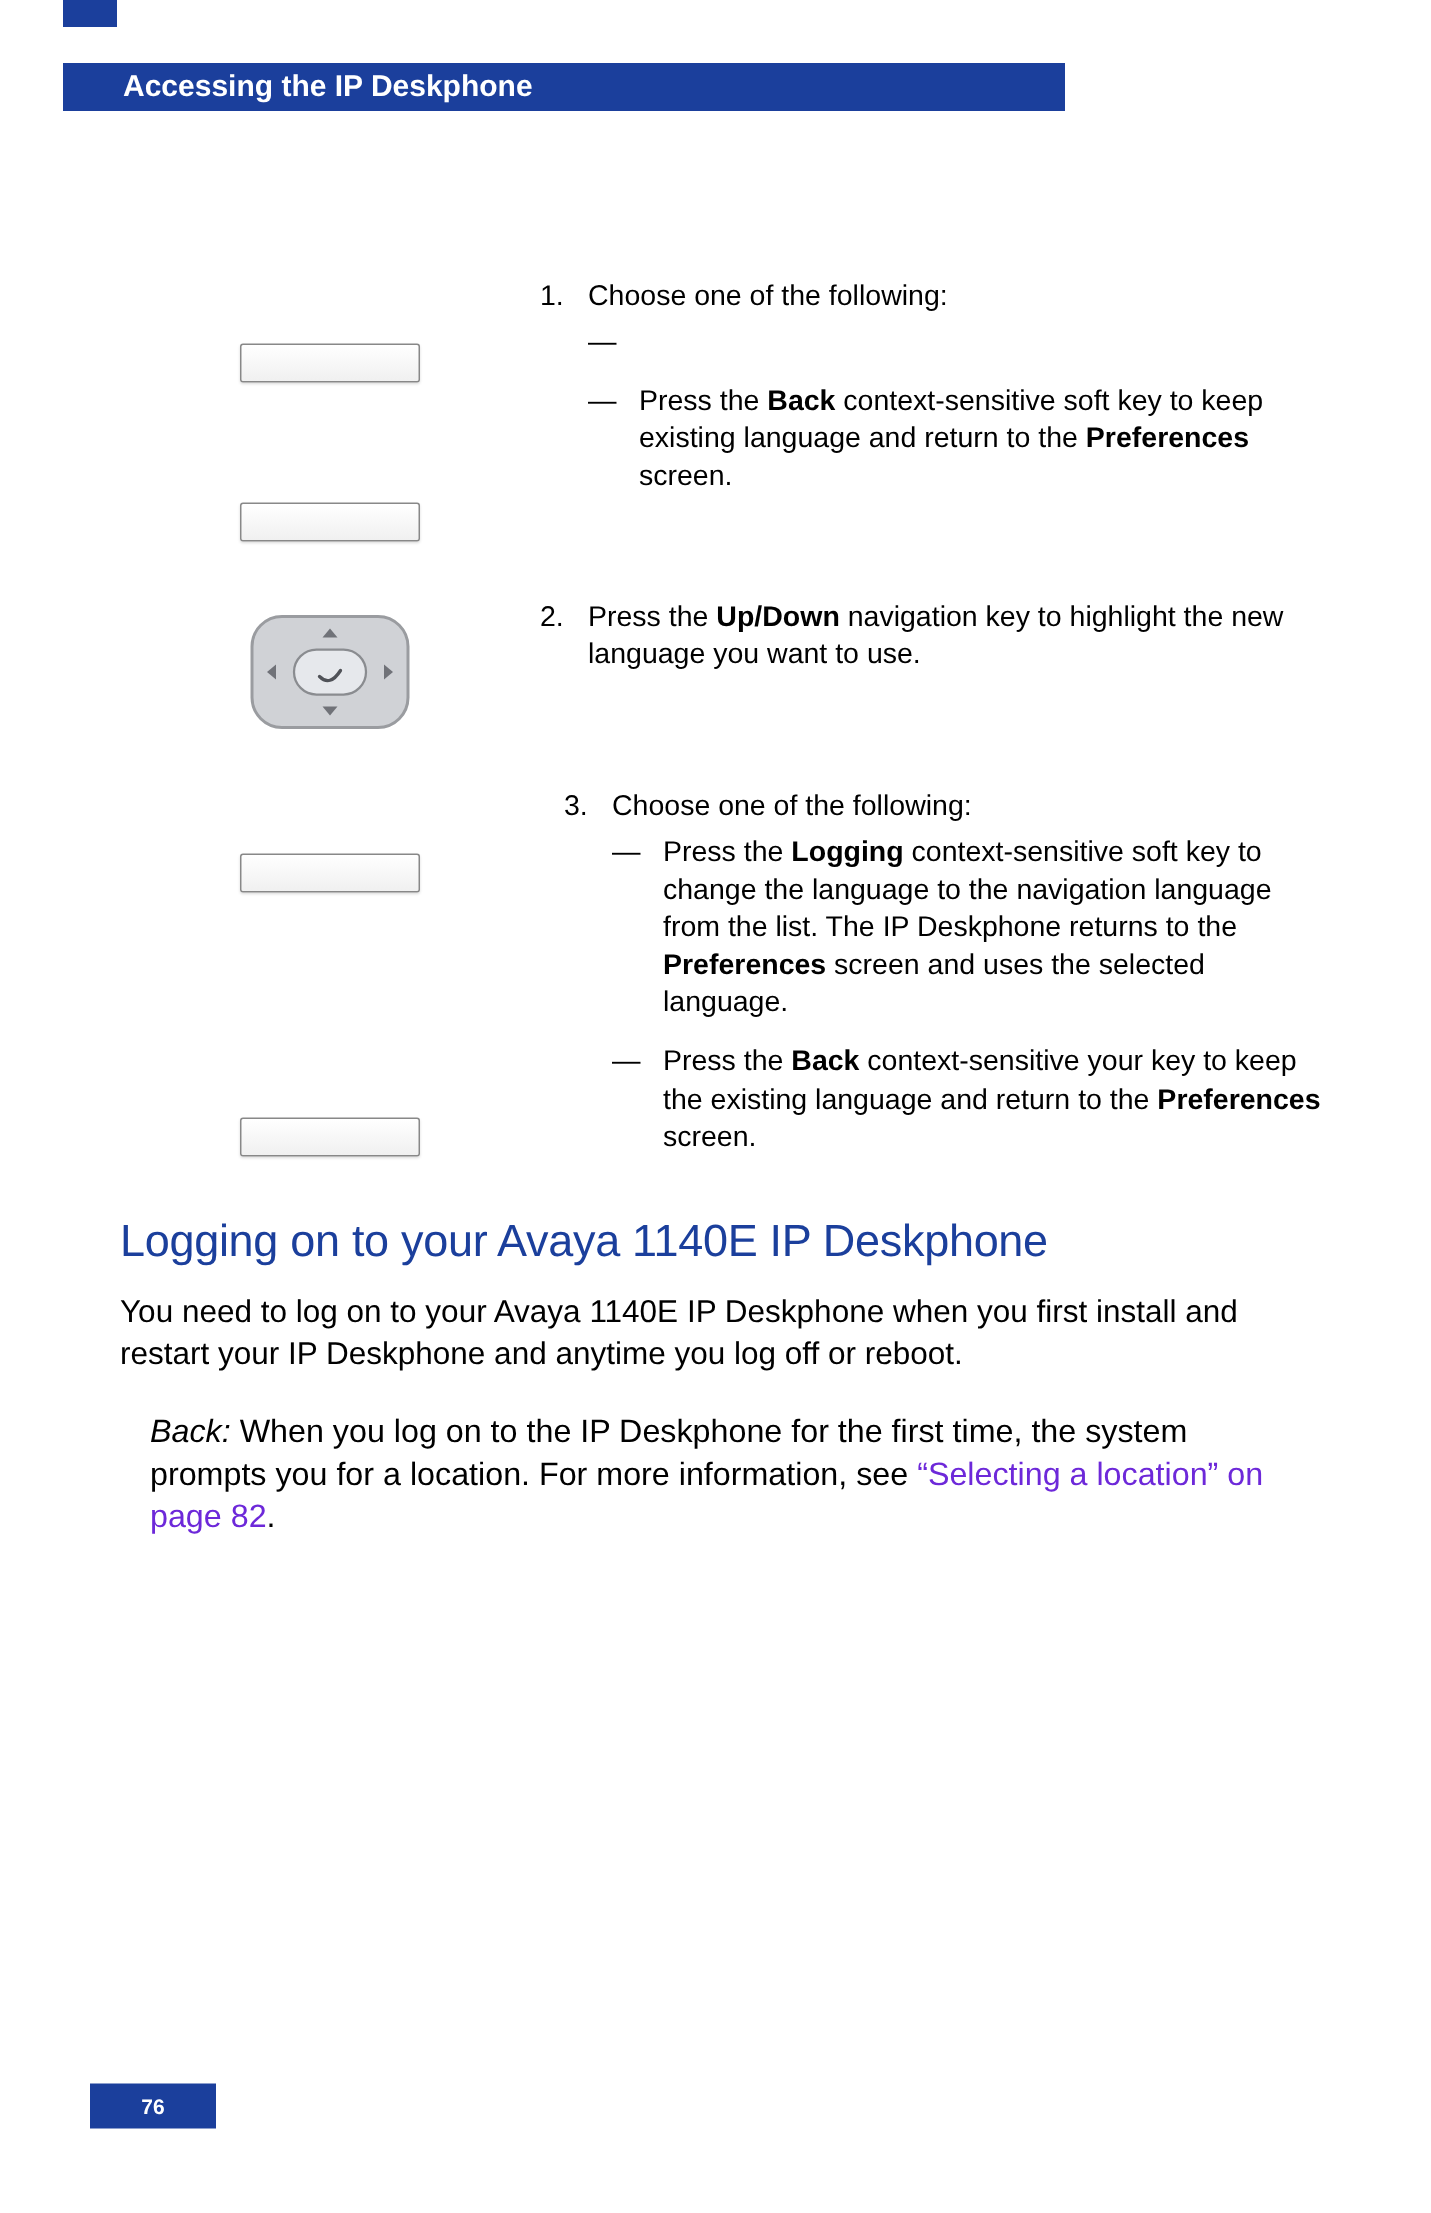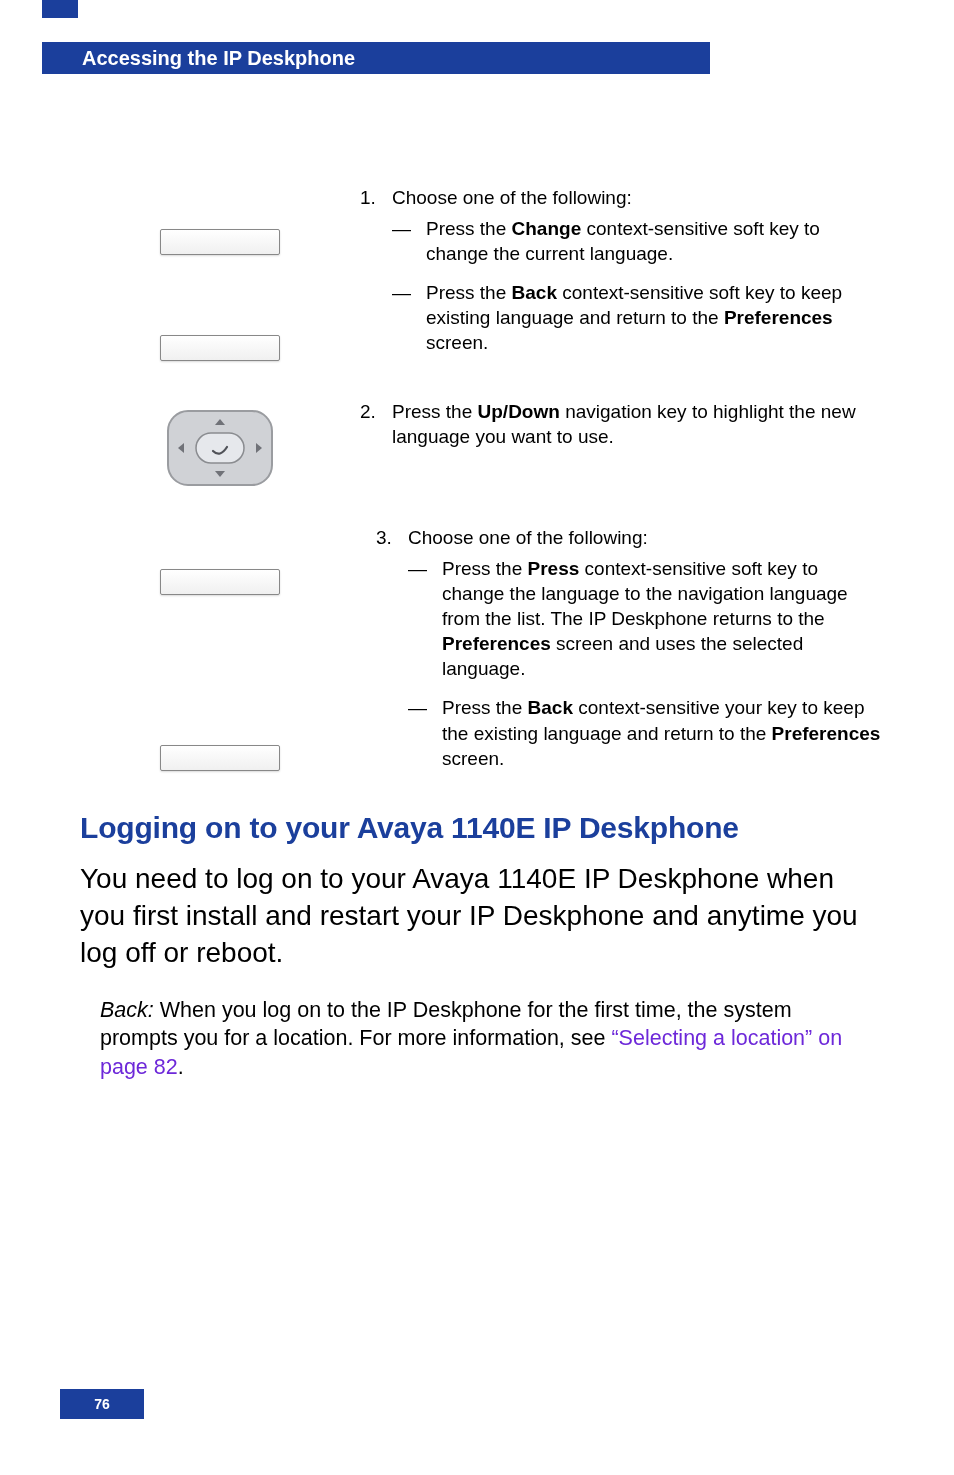--- a/index.html
+++ b/index.html
@@ -88,28 +88,28 @@
   }
   .nav-key {
     width: 108px;
     height: 78px;
     margin-top: 10px;
   }
   .nav-key svg { display: block; }
   .bold { font-weight: bold; }
   .section-heading {
     color: #1b3f9c;
-    font-weight: bold;
+    font-weight: normal;
     font-size: 30px;
     margin-top: 40px;
     margin-bottom: 16px;
     letter-spacing: -0.2px;
   }
   .body-para {
-    font-size: 28px;
+    font-size: 21px;
     line-height: 1.32;
     margin-bottom: 24px;
   }
   .note-block {
     font-size: 21.5px;
     line-height: 1.32;
     padding-left: 20px;
     padding-right: 10px;
   }
   .note-block .ital { font-style: italic; }
@@ -146,21 +146,20 @@
       <div class="icon-spacer"></div>
       <div class="softkey-btn" title="Change"></div>
       <div class="softkey-btn" style="margin-bottom:0;" title="Back"></div>
     </div>
     <div class="text-col">
       <div>
         <span class="ol-num">1.</span><span class="ol-body">Choose one of the following:</span>
       </div>
       <div class="dash-item">
         <span class="dash">—</span>
-        <span class="dash-text"><span>Press the </span><span class="bold">Change</span><span> context-sensitive soft key to change the current language.</span></span>
       </div>
       <div class="dash-item" style="margin-top:14px;">
         <span class="dash">—</span>
         <span class="dash-text"><span>Press the </span><span class="bold">Back</span><span> context-sensitive soft key to keep existing language and return to the </span><span class="bold">Preferences</span><span> screen.</span></span>
       </div>
     </div>
   </div>
 
   <div class="step-row">
     <div class="icon-col">
@@ -188,21 +187,21 @@
       <div class="icon-spacer"></div>
       <div class="softkey-btn" style="margin-bottom:150px;" title="Select"></div>
       <div class="softkey-btn" style="margin-bottom:0;" title="Back"></div>
     </div>
     <div class="text-col">
       <div>
         <span class="ol-num">3.</span><span class="ol-body">Choose one of the following:</span>
       </div>
       <div class="dash-item">
         <span class="dash">—</span>
-        <span class="dash-text"><span>Press the </span><span class="bold">Press</span><span> context-sensitive soft key to change the language to the navigation language from the list. The IP Deskphone returns to the </span><span class="bold">Preferences</span><span> screen and uses the selected language.</span></span>
+        <span class="dash-text"><span>Press the </span><span class="bold">Logging</span><span> context-sensitive soft key to change the language to the navigation language from the list. The IP Deskphone returns to the </span><span class="bold">Preferences</span><span> screen and uses the selected language.</span></span>
       </div>
       <div class="dash-item" style="margin-top:14px;">
         <span class="dash">—</span>
         <span class="dash-text"><span>Press the </span><span class="bold">Back</span><span> context-sensitive your key to keep the existing language and return to the </span><span class="bold">Preferences</span><span> screen.</span></span>
       </div>
     </div>
   </div>
 
   <h2 class="section-heading">Logging on to your Avaya 1140E IP Deskphone</h2>
 

